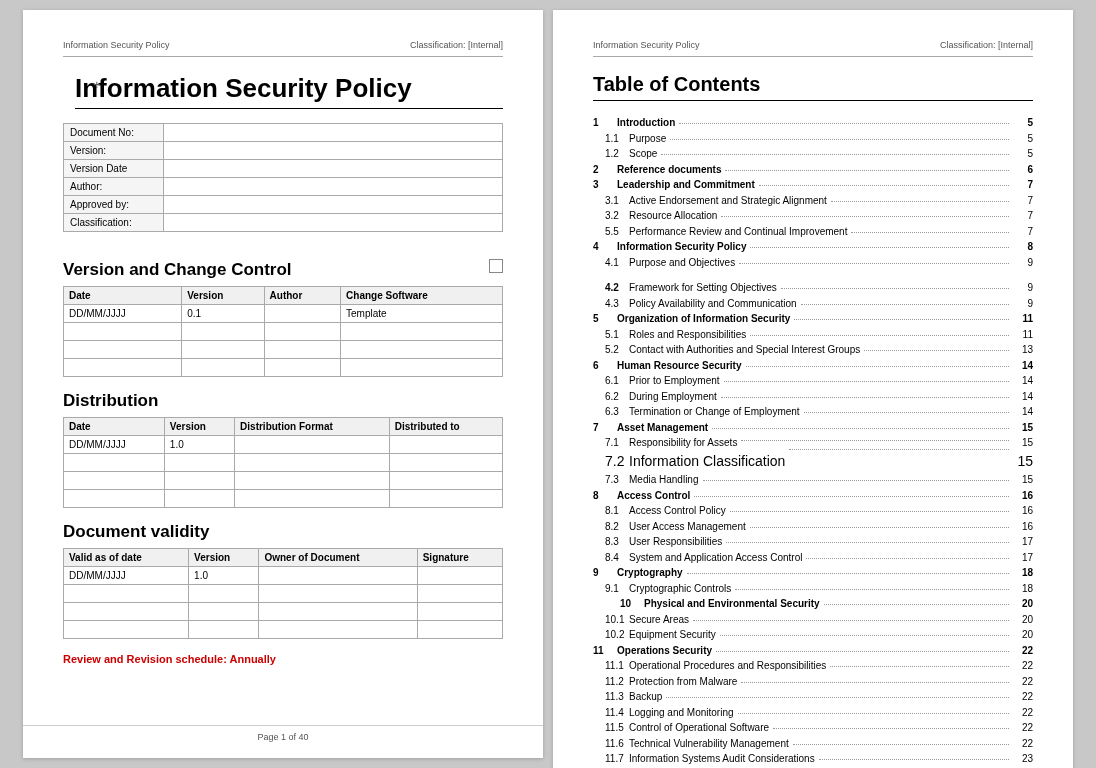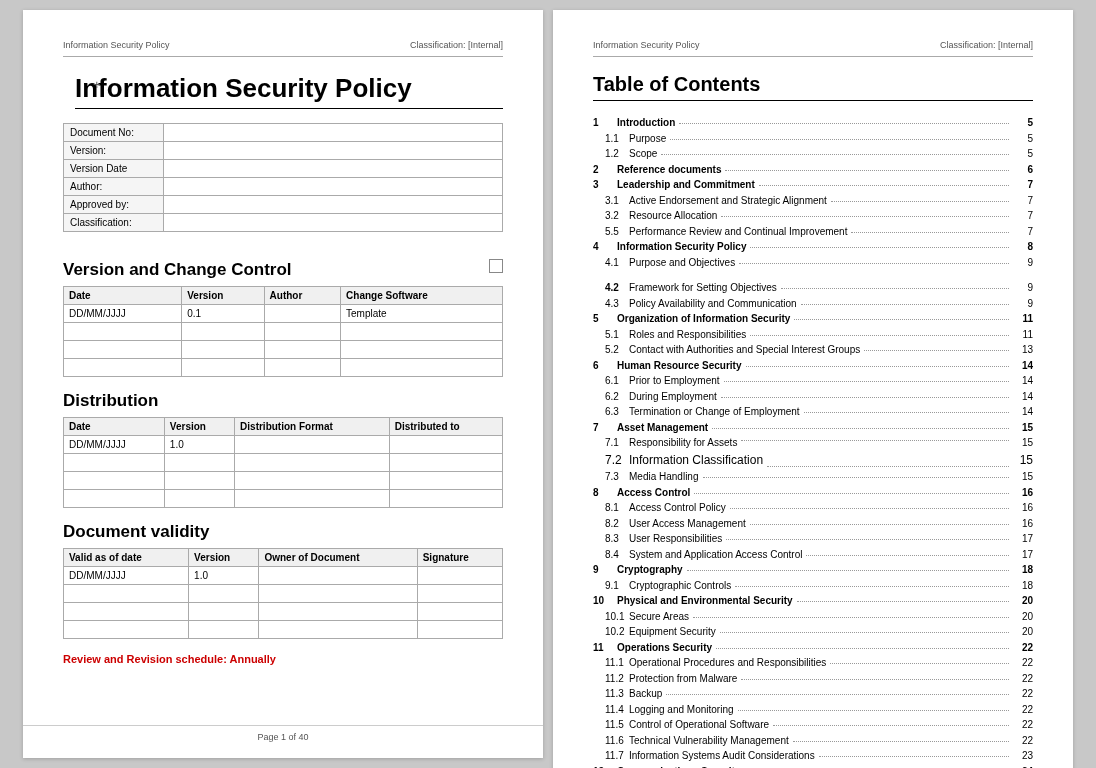--- a/index.html
+++ b/index.html
@@ -418,21 +418,21 @@
         <span style="font-weight: bold;">Asset Management</span>
         <span style="flex: 1 1 0%; border-bottom: 1px dotted rgb(153, 153, 153); margin: 0px 4px; position: relative; top: -2px;"></span>
         <span style="min-width: 20px; text-align: right; font-weight: bold;">15</span>
       </div>
       <div style="display: flex; width: 100%; line-height: 1.55; align-items: center; font-size: 10px;">
         <span style="min-width: 36px; font-weight: normal; padding-left: 12px;">7.1</span>
         <span style="font-weight: normal;">Responsibility for Assets</span>
         <span style="flex: 1 1 0%; border-bottom: 1px dotted rgb(153, 153, 153); margin: 0px 4px; position: relative; top: -2px;"></span>
         <span style="min-width: 20px; text-align: right; font-weight: normal;">15</span>
       </div>
-      <div style="display: flex; width: 100%; line-height: 1.55; align-items: flex-end; font-size: 12px;">
+      <div style="display: flex; width: 100%; line-height: 1.55; align-items: flex-start; font-size: 14px;">
         <span style="min-width: 36px; font-weight: normal; padding-left: 12px;">7.2</span>
         <span style="font-weight: normal;">Information Classification</span>
         <span style="flex: 1 1 0%; border-bottom: 1px dotted rgb(153, 153, 153); margin: 0px 4px; position: relative; top: -2px;"></span>
         <span style="min-width: 20px; text-align: right; font-weight: normal;">15</span>
       </div>
       <div style="display: flex; width: 100%; line-height: 1.55; align-items: baseline; font-size: 10px;">
         <span style="min-width: 36px; font-weight: normal; padding-left: 12px;">7.3</span>
         <span style="font-weight: normal;">Media Handling</span>
         <span style="flex: 1 1 0%; border-bottom: 1px dotted rgb(153, 153, 153); margin: 0px 4px; position: relative; top: -2px;"></span>
         <span style="min-width: 20px; text-align: right; font-weight: normal;">15</span>
@@ -473,21 +473,21 @@
         <span style="flex: 1 1 0%; border-bottom: 1px dotted rgb(153, 153, 153); margin: 0px 4px; position: relative; top: -2px;"></span>
         <span style="min-width: 20px; text-align: right; font-weight: bold;">18</span>
       </div>
       <div style="display: flex; width: 100%; line-height: 1.55; align-items: baseline; font-size: 10px;">
         <span style="min-width: 36px; font-weight: normal; padding-left: 12px;">9.1</span>
         <span style="font-weight: normal;">Cryptographic Controls</span>
         <span style="flex: 1 1 0%; border-bottom: 1px dotted rgb(153, 153, 153); margin: 0px 4px; position: relative; top: -2px;"></span>
         <span style="min-width: 20px; text-align: right; font-weight: normal;">18</span>
       </div>
       <div style="display: flex; width: 100%; line-height: 1.55; align-items: baseline; font-size: 10px;">
-        <span style="min-width: 24px; font-weight: bold; padding-left: 0px;">10</span>
+        <span style="min-width: 24px; font-weight: bold; padding-left: 0px; margin-left: 27px;">10</span>
         <span style="font-weight: bold;">Physical and Environmental Security</span>
         <span style="flex: 1 1 0%; border-bottom: 1px dotted rgb(153, 153, 153); margin: 0px 4px; position: relative; top: -2px;"></span>
         <span style="min-width: 20px; text-align: right; font-weight: bold;">20</span>
       </div>
       <div style="display: flex; width: 100%; line-height: 1.55; align-items: baseline; font-size: 10px;">
         <span style="min-width: 36px; font-weight: normal; padding-left: 12px;">10.1</span>
         <span style="font-weight: normal;">Secure Areas</span>
         <span style="flex: 1 1 0%; border-bottom: 1px dotted rgb(153, 153, 153); margin: 0px 4px; position: relative; top: -2px;"></span>
         <span style="min-width: 20px; text-align: right; font-weight: normal;">20</span>
       </div>

